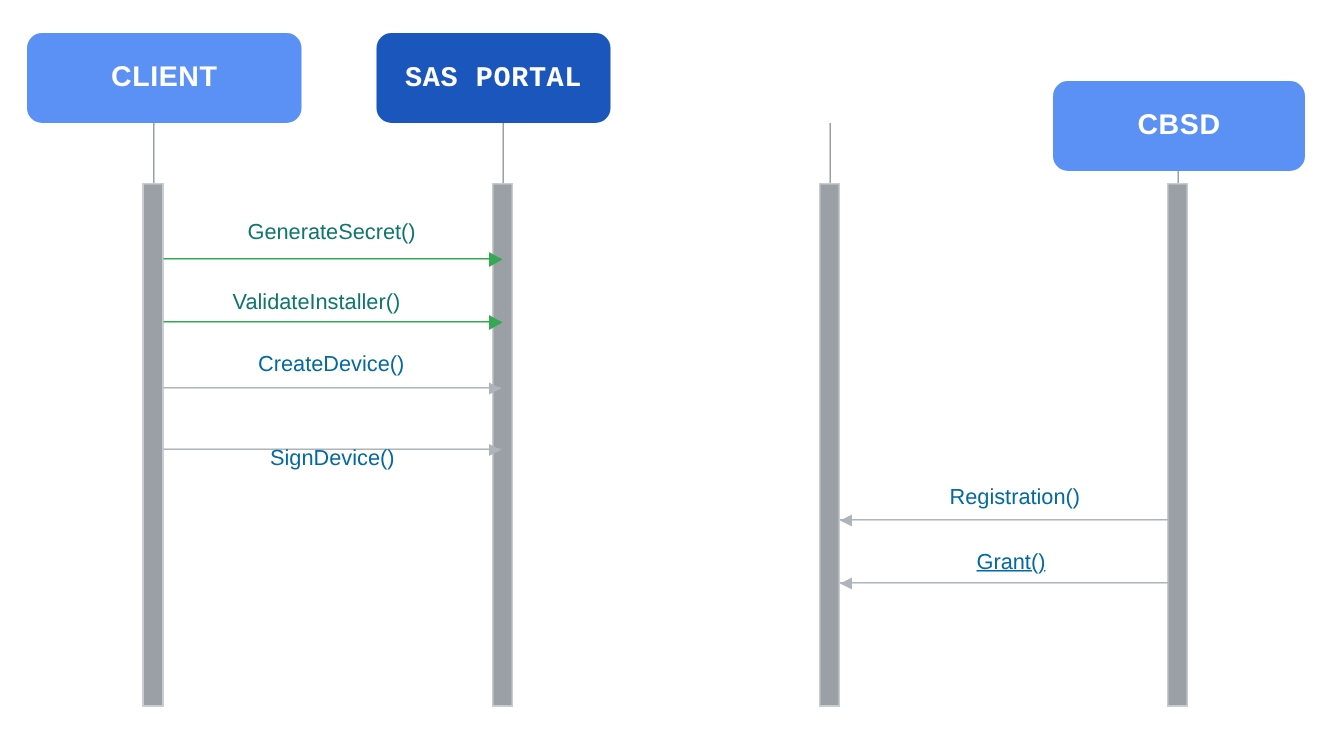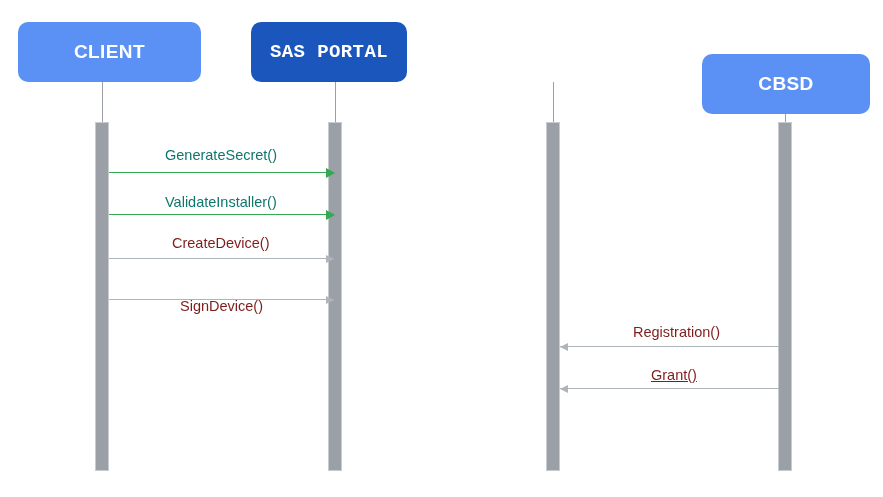--- a/index.html
+++ b/index.html
@@ -45,21 +45,21 @@
     box-sizing: border-box;
   }
   .msg-label {
     position: absolute;
     font-size: 14.5px;
     text-align: center;
     white-space: nowrap;
     line-height: 1;
   }
   .msg-label.green { color: #0f766e; }
-  .msg-label.gray  { color: #7f1d1d; }
+  .msg-label.gray  { color: #0369a1; }
   .msg-line {
     position: absolute;
     height: 1px;
   }
   .msg-line.green { background: #34a853; }
   .msg-line.gray  { background: #aeb4ba; }
   .arrowhead {
     position: absolute;
     width: 0;
     height: 0;
@@ -104,21 +104,21 @@
   <div class="actor-box" style="left: 702px; top: 22px; width: 168px; height: 60px; background: rgb(91, 144, 245); margin-top: 32px;">
     <span>CBSD</span>
   </div>
 
   <div id="messages-layer">
       <div class="msg-line green" style="left: 109px; top: 172px; width: 225px;"></div>
       <div class="arrowhead right green" style="left: 326px; top: 168px;"></div>
       <div class="msg-label green" style="left: 165px; top: 148px;">GenerateSecret()</div>
       <div class="msg-line green" style="left: 109px; top: 214px; width: 225px;"></div>
       <div class="arrowhead right green" style="left: 326px; top: 210px;"></div>
-      <div class="msg-label green" style="left: 165px; top: 195px;">ValidateInstaller()</div>
+      <div class="msg-label green" style="left: 155px; top: 195px;">ValidateInstaller()</div>
       <div class="msg-line gray" style="left: 109px; top: 258px; width: 225px;"></div>
       <div class="arrowhead right gray" style="left: 326px; top: 255px;"></div>
       <div class="msg-label gray" style="left: 172px; top: 236px;">CreateDevice()</div>
       <div class="msg-line gray" style="left: 109px; top: 299px; width: 225px;"></div>
       <div class="arrowhead right gray" style="left: 326px; top: 296px;"></div>
       <div class="msg-label gray" style="left: 180px; top: 299px;">SignDevice()</div>
       <div class="msg-line gray" style="left: 560px; top: 346px; width: 219px;"></div>
       <div class="arrowhead left gray" style="left: 560px; top: 343px;"></div>
       <div class="msg-label gray" style="left: 633px; top: 325px;">Registration()</div>
       <div class="msg-line gray" style="left: 560px; top: 388px; width: 219px;"></div>

